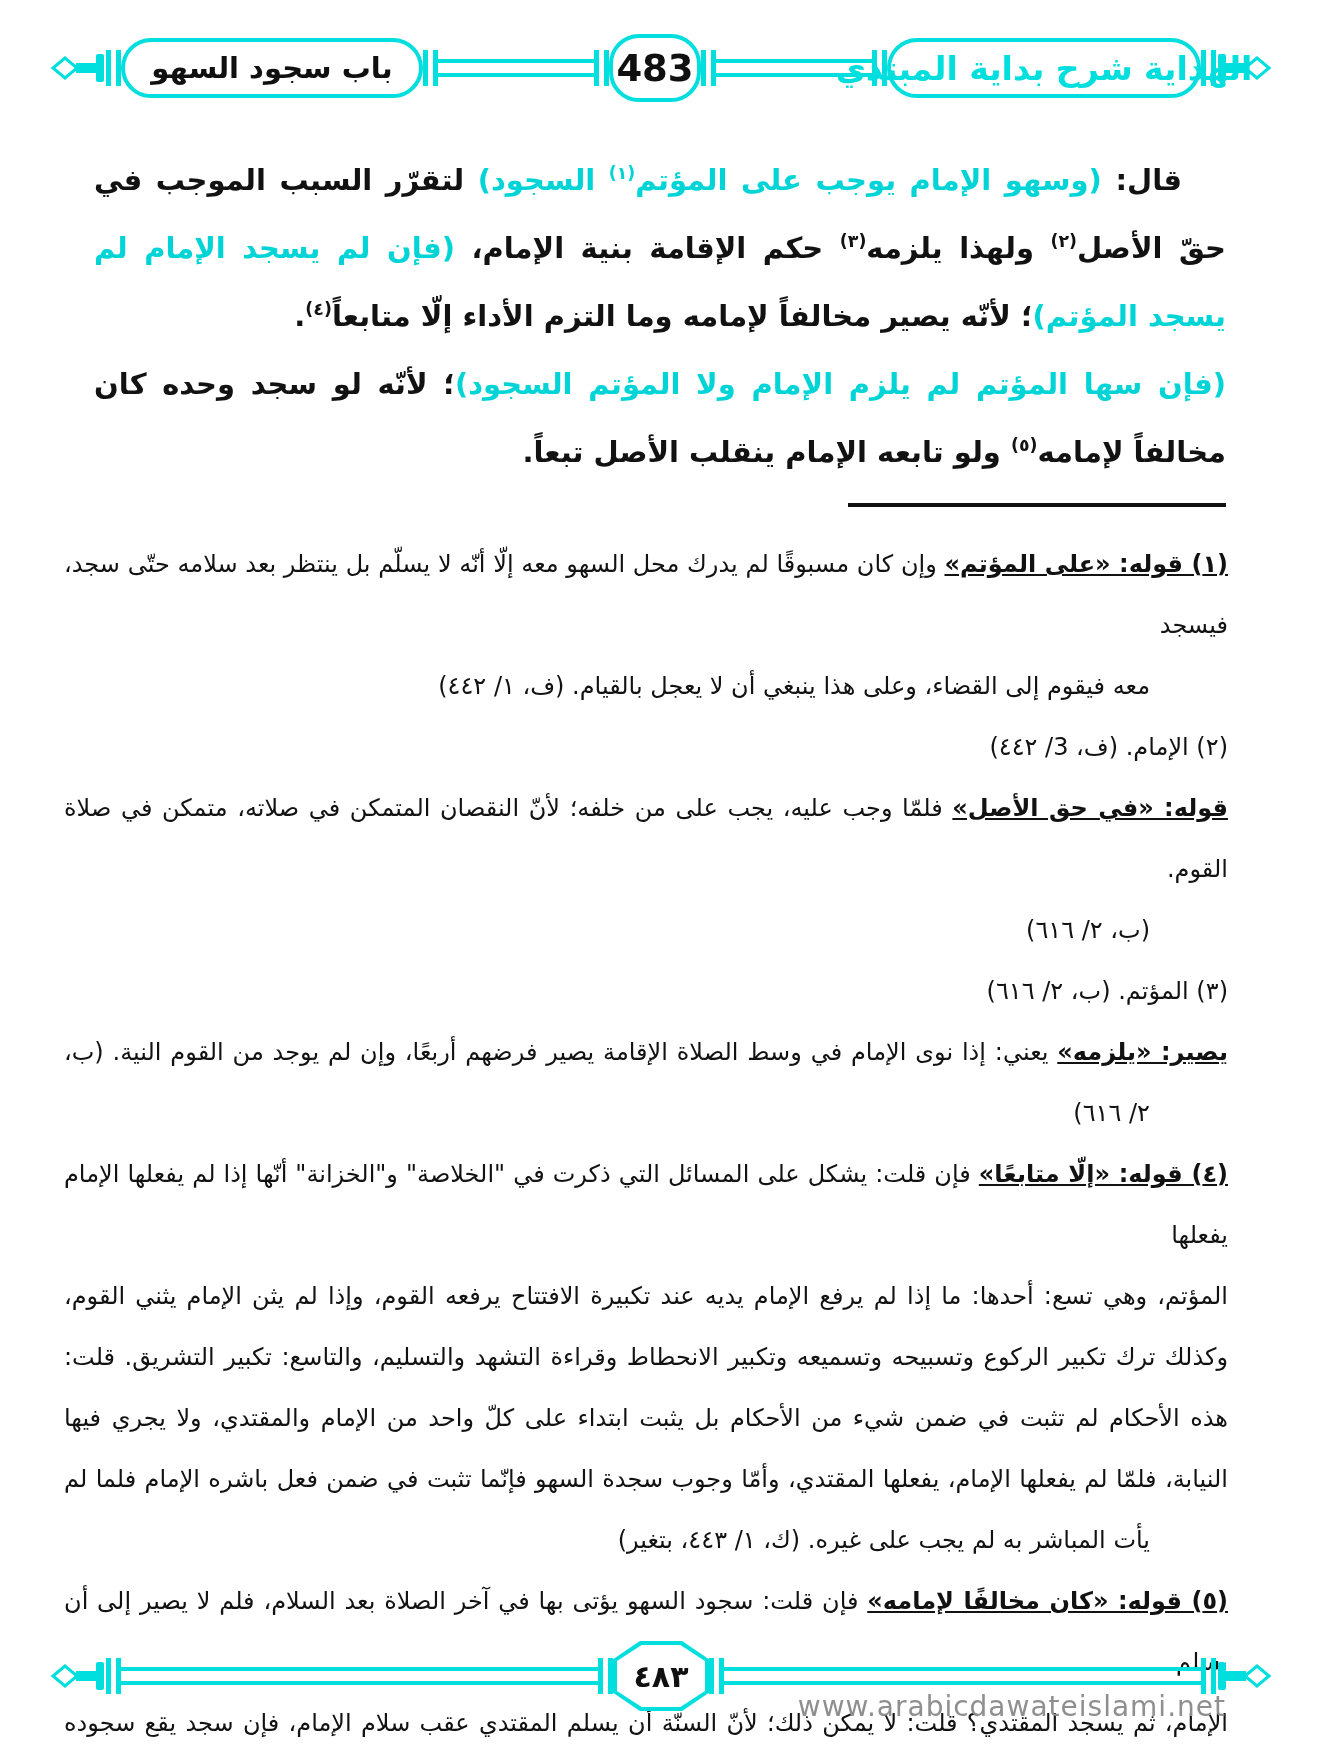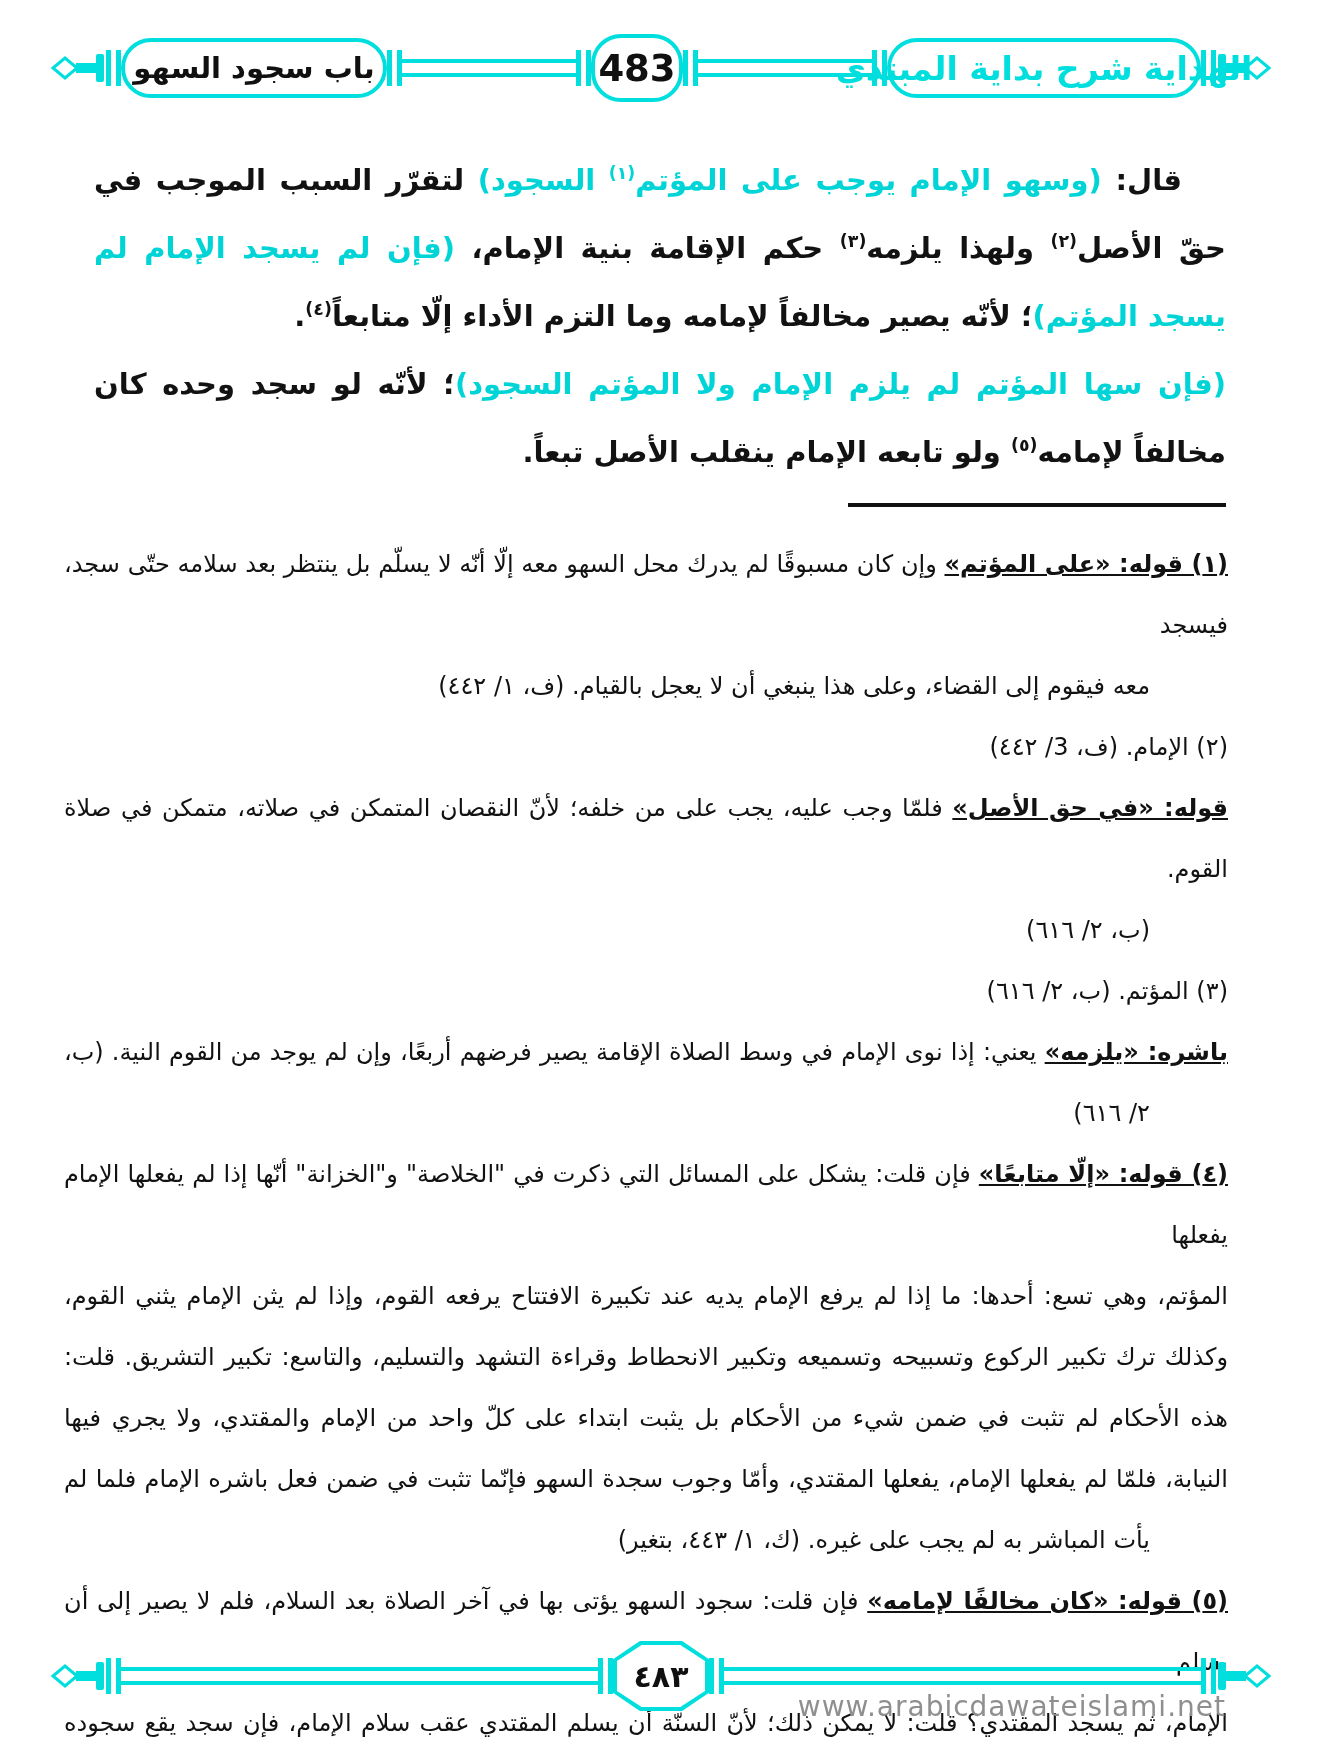--- a/index.html
+++ b/index.html
@@ -14,21 +14,21 @@
   
   .band { position:absolute; left:50px; right:48px; display:flex; align-items:center; }
   .band.top { top:33px; height:70px; }
   .band.bottom { top:1643px; height:66px; }
   .rule { flex:1; height:18px; border-top:4px solid var(--c); border-bottom:4px solid var(--c); }
   .clamp { width:15px; height:36px; border-left:5px solid var(--c); border-right:5px solid var(--c); flex:0 0 auto; }
   .cart {
     height:60px; border:4px solid var(--c); border-radius:32px; background:#fff;
     display:flex; align-items:center; justify-content:center; flex:0 0 auto;
   }
-  .cart.chapter { width:266px; }
+  .cart.chapter { width:302px; }
   .chapter-title { font-size:29px; font-weight:bold; color:#101010; direction:rtl; }
   .badge {
     width:92px; height:68px; border:4px solid var(--c); border-radius:30px; background:#fff;
     display:flex; align-items:center; justify-content:center; flex:0 0 auto;
   }
   .page-number { font-size:37px; font-weight:bold; color:#101010; }
   .cart.book { width:314px; }
   .book-title { font-size:33px; font-weight:bold; color:var(--c); direction:rtl; white-space:nowrap; }
   .finial { flex:0 0 auto; }
   .finial.flip { transform:scaleX(-1); }
@@ -111,21 +111,21 @@
 
   <div class="sep"></div>
 
   <div class="footnotes">
       <div class="fl full"><span class="b">(١) قوله: «على المؤتم»</span><span> وإن كان مسبوقًا لم يدرك محل السهو معه إلّا أنّه لا يسلّم بل ينتظر بعد سلامه حتّى سجد، فيسجد</span></div>
       <div class="fl end"><span>معه فيقوم إلى القضاء، وعلى هذا ينبغي أن لا يعجل بالقيام. (ف، ١/ ٤٤٢)</span></div>
       <div class="fl single"><span>(٢) الإمام. (ف، 3/ ٤٤٢)</span></div>
       <div class="fl full"><span class="b">قوله: «في حق الأصل»</span><span> فلمّا وجب عليه، يجب على من خلفه؛ لأنّ النقصان المتمكن في صلاته، متمكن في صلاة القوم.</span></div>
       <div class="fl end"><span>(ب، ٢/ ٦١٦)</span></div>
       <div class="fl single"><span>(٣) المؤتم. (ب، ٢/ ٦١٦)</span></div>
-      <div class="fl full"><span class="b">باشره: «يلزمه»</span><span> يعني: إذا نوى الإمام في وسط الصلاة الإقامة يصير فرضهم أربعًا، وإن لم يوجد من القوم النية. (ب،</span></div>
+      <div class="fl full"><span class="b">يصير: «يلزمه»</span><span> يعني: إذا نوى الإمام في وسط الصلاة الإقامة يصير فرضهم أربعًا، وإن لم يوجد من القوم النية. (ب،</span></div>
       <div class="fl end"><span>٢/ ٦١٦)</span></div>
       <div class="fl full"><span class="b">(٤) قوله: «إلّا متابعًا»</span><span> فإن قلت: يشكل على المسائل التي ذكرت في "الخلاصة" و"الخزانة" أنّها إذا لم يفعلها الإمام يفعلها</span></div>
       <div class="fl full"><span>المؤتم، وهي تسع: أحدها: ما إذا لم يرفع الإمام يديه عند تكبيرة الافتتاح يرفعه القوم، وإذا لم يثن الإمام يثني القوم،</span></div>
       <div class="fl full"><span>وكذلك ترك تكبير الركوع وتسبيحه وتسميعه وتكبير الانحطاط وقراءة التشهد والتسليم، والتاسع: تكبير التشريق. قلت:</span></div>
       <div class="fl full"><span>هذه الأحكام لم تثبت في ضمن شيء من الأحكام بل يثبت ابتداء على كلّ واحد من الإمام والمقتدي، ولا يجري فيها</span></div>
       <div class="fl full"><span>النيابة، فلمّا لم يفعلها الإمام، يفعلها المقتدي، وأمّا وجوب سجدة السهو فإنّما تثبت في ضمن فعل باشره الإمام فلما لم</span></div>
       <div class="fl end"><span>يأت المباشر به لم يجب على غيره. (ك، ١/ ٤٤٣، بتغير)</span></div>
       <div class="fl full"><span class="b">(٥) قوله: «كان مخالفًا لإمامه»</span><span> فإن قلت: سجود السهو يؤتى بها في آخر الصلاة بعد السلام، فلم لا يصير إلى أن يسلم</span></div>
       <div class="fl full"><span>الإمام، ثم يسجد المقتدي؟ قلت: لا يمكن ذلك؛ لأنّ السنّة أن يسلم المقتدي عقب سلام الإمام، فإن سجد يقع سجوده</span></div>
     </div>

